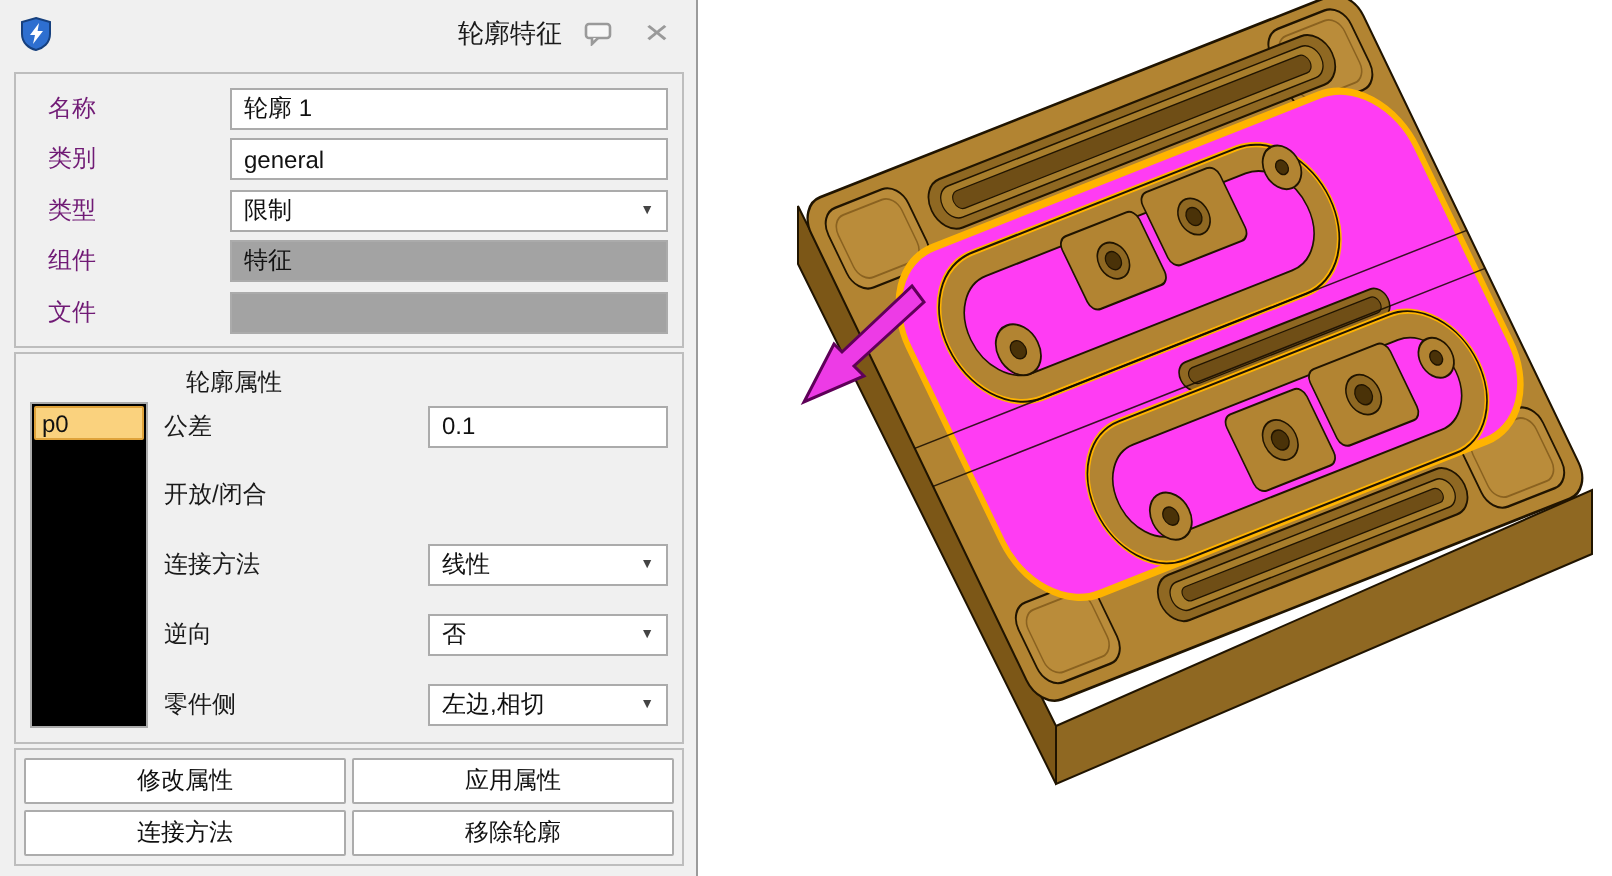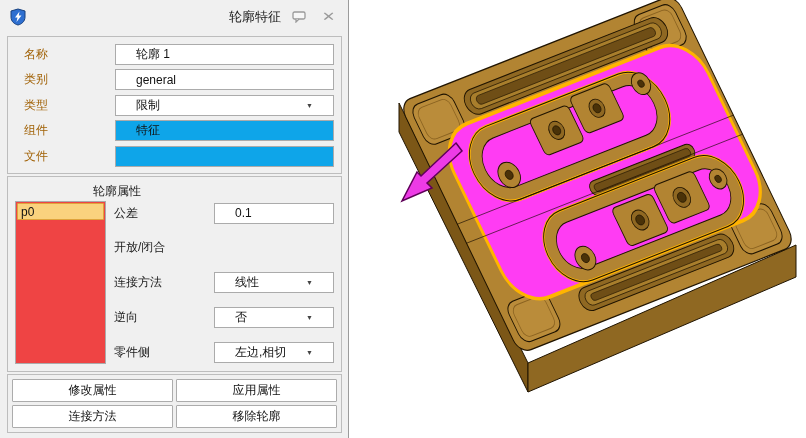--- a/index.html
+++ b/index.html
@@ -11,39 +11,39 @@
   .titlebar{height:33px;display:flex;align-items:center;padding:0 9px;gap:7px;}
   .app-icon{width:18px;height:18px;display:inline-block;}
   .title{font-size:13px;color:#1a1a1a;flex:1;text-align:right;}
   .tb-btn{width:22px;height:18px;display:flex;align-items:center;justify-content:center;
           color:#8f8f8f;cursor:default;}
   .close-x{font-size:13px;font-weight:bold;color:#9a9a9a;transform:scaleX(1.25);}
   .group{position:absolute;border:1px solid #BDBDBD;box-sizing:border-box;background:#F0F0F0;}
   .g1{left:7px;top:36px;width:335px;height:138px;padding:5px 7px;
       display:flex;flex-direction:column;justify-content:space-between;}
   .row{display:flex;align-items:center;height:24px;}
-  .lbl{width:100px;font-size:12px;color:#a16207;padding-left:9px;box-sizing:border-box;}
+  .lbl{width:100px;font-size:12px;color:#701a75;padding-left:9px;box-sizing:border-box;}
   .ctrl{flex:1;height:21px;box-sizing:border-box;border:1px solid #ABABAB;background:#ffffff;
-        font-size:12px;color:#111;display:flex;align-items:center;padding:0 20px;overflow:hidden;}
-  .ro{background:#0ea5e9;}
+        font-size:12px;color:#111;display:flex;align-items:center;padding:0 6px;overflow:hidden;}
+  .ro{background:#a3a3a3;}
   .combo{justify-content:space-between;text-align:right;}
   .arr{font-size:7px;color:#444;flex:none;margin-left:4px;}
   
   .g2{left:7px;top:176px;width:335px;height:196px;padding:4px 7px 7px 7px;box-sizing:border-box;
       display:flex;flex-direction:column;}
   .sec-head{display:flex;height:20px;align-items:center;}
   .sec-lbl{font-size:12px;color:#1a1a1a;text-align:right;}
   .sec-lbl.c{width:102px;padding-left:3px;box-sizing:border-box;}
   .g2-body{display:flex;flex:1;gap:8px;}
-  .list{width:94px;background:#ef4444;border:1px solid #ABABAB;box-sizing:border-box;padding:1px;}
+  .list{width:94px;background:#000000;border:1px solid #ABABAB;box-sizing:border-box;padding:1px;}
   .list-item{height:17px;line-height:16px;font-size:12px;color:#111;padding:0 3px;
              box-sizing:border-box;}
   .list-item.selected{background:#FAD27E;border:1px solid #DFA33B;border-radius:1px;}
   .props{flex:1;display:flex;flex-direction:column;justify-content:space-between;}
-  .prow{display:flex;align-items:center;height:24px;}
+  .prow{display:flex;align-items:center;height:24px;gap:32px;}
   .plbl{width:100px;font-size:12px;color:#1a1a1a;box-sizing:border-box;}
   .pctrl{flex:none;width:120px;}
   
   .g3{left:7px;top:374px;width:335px;height:59px;display:grid;
       grid-template-columns:1fr 1fr;grid-template-rows:1fr 1fr;gap:3px;padding:4px;}
   .btn{background:#ffffff;border:1px solid #ACACAC;font-size:12px;color:#111;
        font-family:Liberation Sans, sans-serif;border-radius:1px;}
   
   .viewport{position:absolute;left:349px;top:0;width:457px;height:438px;background:#ffffff;}
 </style>

